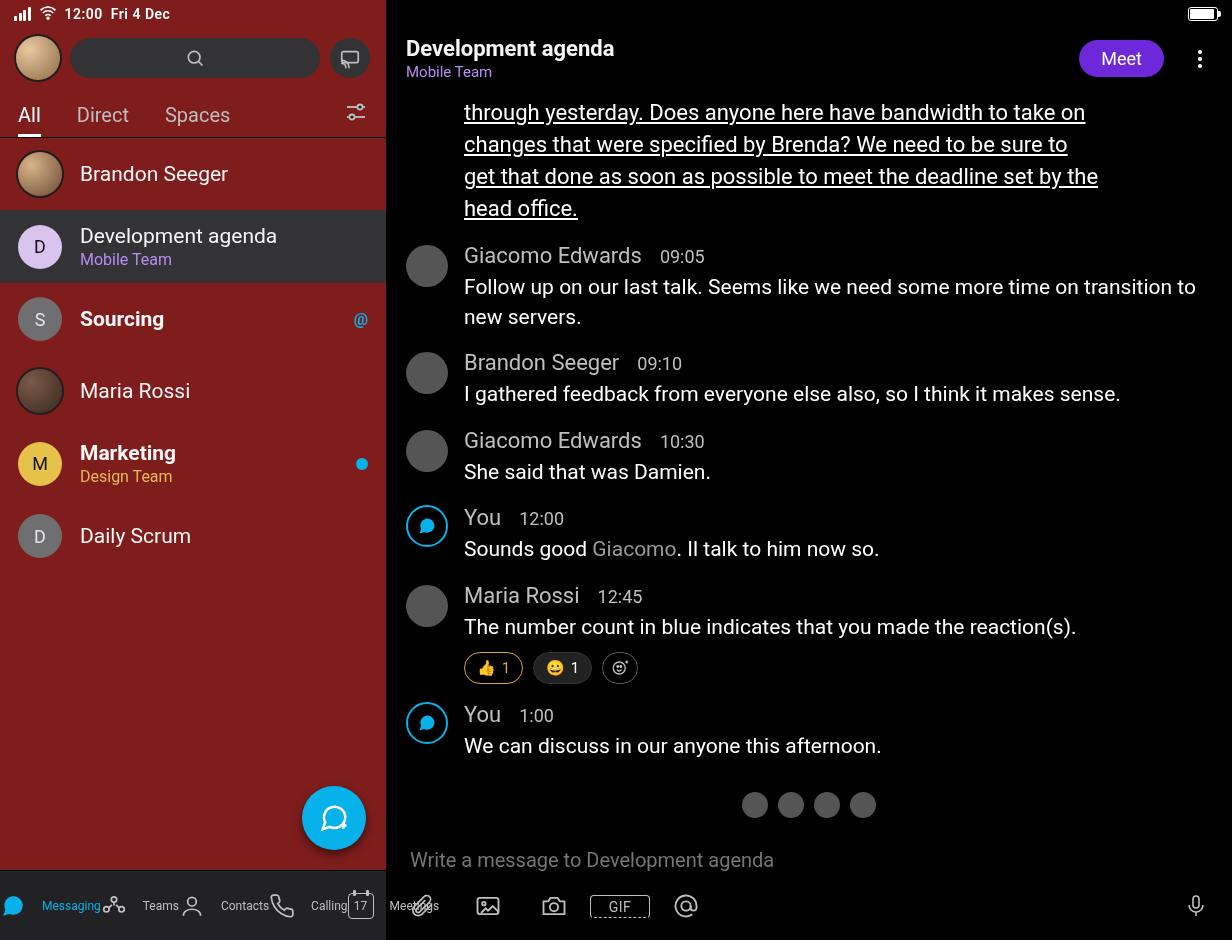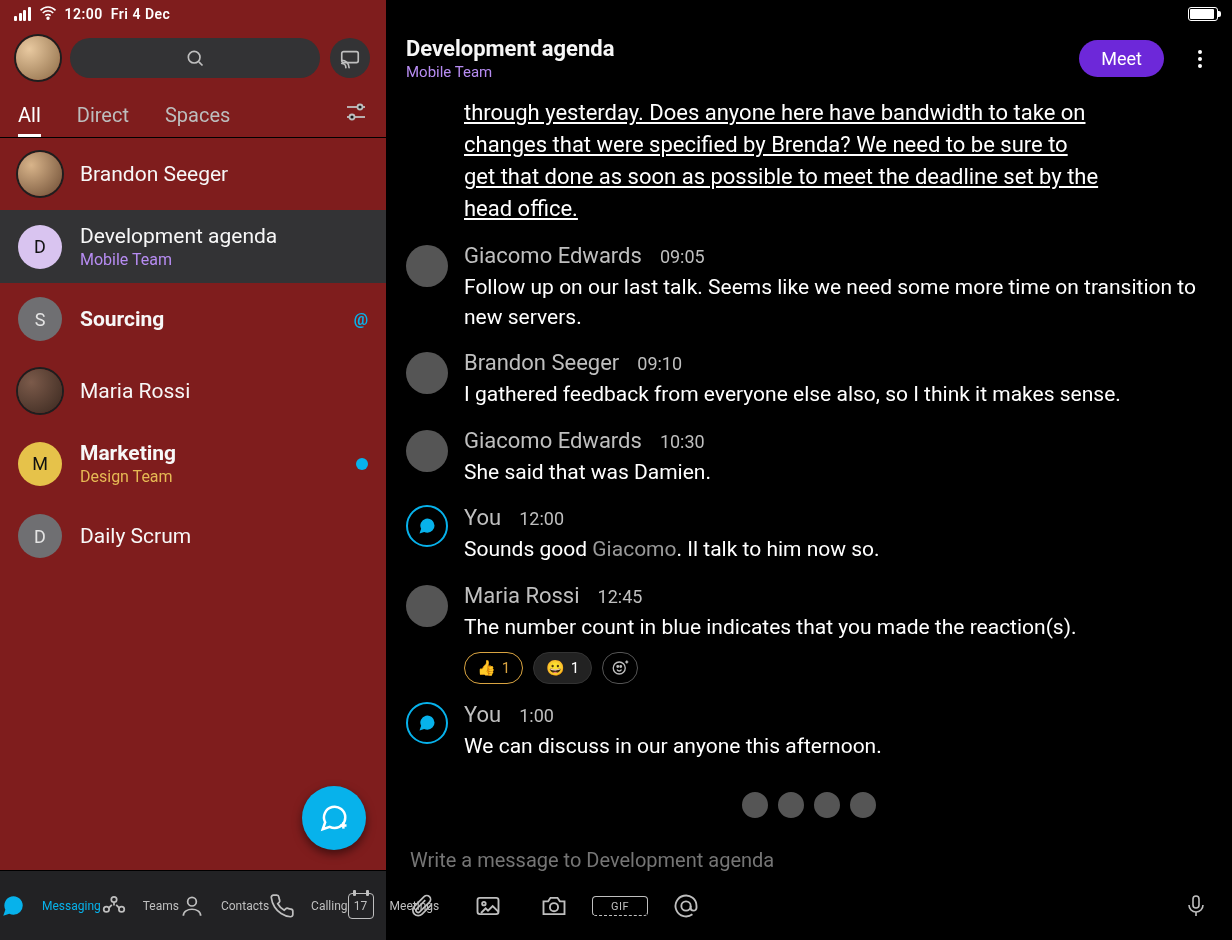--- a/index.html
+++ b/index.html
@@ -73,21 +73,21 @@
   .react-pill.other { background:#222; color:#fff; border-color:#333; }
   .react-add { width:36px; height:32px; border-radius:18px; border:1px solid #555; display:flex; align-items:center; justify-content:center; cursor:pointer; }
   .read-receipts { display:flex; gap:6px; justify-content:center; margin:10px 0 6px; }
   .read-receipts .mini { width:30px; height:30px; border-radius:50%; background:#555 center/cover; border:2px solid #000; }
   
   .composer { padding:6px 20px 18px; }
   .composer-input { font-size:20px; color:#8a8a8a; padding:14px 4px; background:transparent; border:none; width:100%; outline:none; }
   .composer-tools { display:flex; align-items:center; gap:34px; padding-top:4px; color:#bfbfbf; }
   .composer-tools .tool { width:32px; height:32px; display:flex; align-items:center; justify-content:center; cursor:pointer; }
   .composer-tools .mic { margin-left:auto; }
-  .gif-box{border:1.5px solid currentColor;border-radius:4px;padding:3px 18px 2px;font-size:11px;letter-spacing:.5px;border-bottom-style:dashed;}
+  .gif-box{border:1.5px solid currentColor;border-radius:4px;padding:3px 18px 2px;font-size:14px;letter-spacing:.5px;border-bottom-style:dashed;}
   
   .g1{background:radial-gradient(circle at 30% 30%,#d8b48a,#6b4a32)}
   .g2{background:radial-gradient(circle at 30% 30%,#5a4236,#2b1f17)}
   .g3{background:radial-gradient(circle at 30% 30%,#7b5a4a,#3a281f)}
   .g4{background:radial-gradient(circle at 30% 30%,#e8c9a0,#8c6a45)}
   .g5{background:radial-gradient(circle at 30% 30%,#b08868,#5a3f2a)}
 </style>
 </head>
 <body>
 

